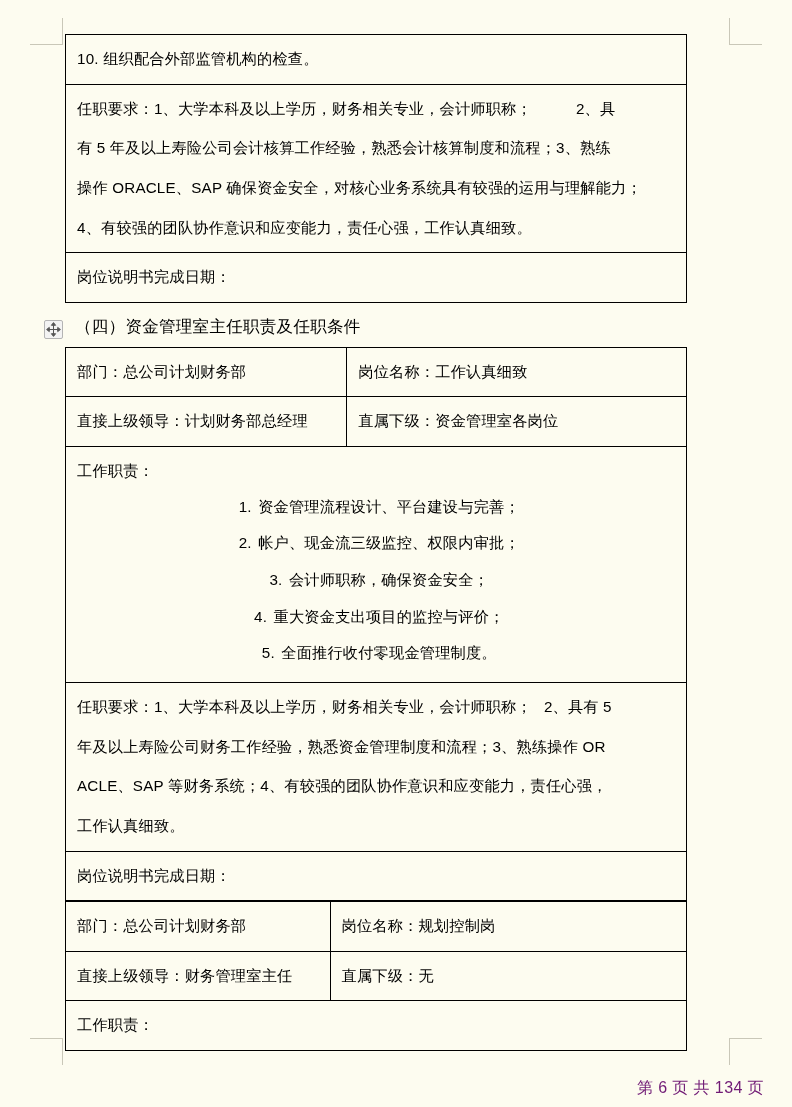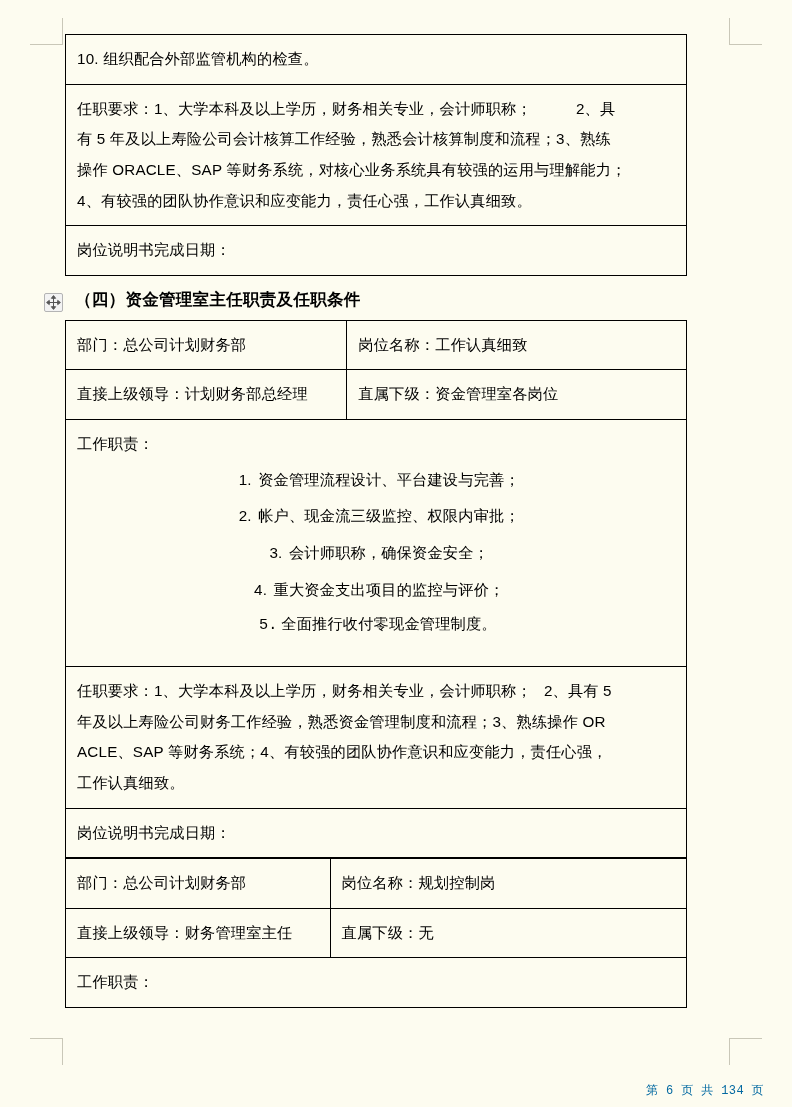--- a/index.html
+++ b/index.html
@@ -53,39 +53,39 @@
     line-height: 1.95;
     letter-spacing: 0.2px;
   }
   td.tall { line-height: 2.28; }
 
   .para {
     margin: 0;
     text-align: justify;
     text-justify: inter-ideograph;
   }
-  .para + .para { margin-top: 1px; }
+  .para + .para { margin-top: 10px; }
 
   .duty-head { margin: 0 0 6px 0; }
   ol.duties {
     margin: 0;
     padding: 0;
     list-style: none;
   }
   ol.duties li {
     margin: 0 0 7px 0;
     padding-left: 0;
     text-align: center;
   }
-  ol.duties li:last-child { margin-bottom: 15px; font-family: Liberation Mono, monospace; }
+  ol.duties li:last-child { margin-bottom: 4px; }
   .num { display: inline-block; min-width: 26px; }
 
   
   .section-heading {
-    font-weight: bold;
+    font-weight: normal;
     font-size: 16.5px;
     margin: 13px 0 9px 10px;
     letter-spacing: 0.3px;
     position: relative;
   }
 
   
   .move-handle {
     position: absolute;
     left: -31px;
@@ -96,24 +96,23 @@
     border: 1px solid #b4b4b4;
     border-radius: 2px;
     box-sizing: border-box;
   }
 
   
   .footer {
     position: absolute;
     right: 28px;
     bottom: 8px;
-    font-size: 12px;
-    color: #0369a1;
+    font-size: 16px;
+    color: #701a75;
     letter-spacing: 0.4px;
-    font-family: Liberation Mono, monospace;
   }
 
   .sp { display: inline-block; width: 44px; }
   .sp-sm { display: inline-block; width: 12px; }
 </style>
 </head>
 <body>
 
 <div class="corner tl"></div>
 <div class="corner tr"></div>
@@ -126,21 +125,21 @@
     <tbody>
         <tr>
       <td colspan="2">
         <p class="para">10. 组织配合外部监管机构的检查。</p>
       </td>
     </tr>
     <tr>
       <td colspan="2" class="tall">
         <p class="para"><span>任职要求：1、大学本科及以上学历，财务相关专业，会计师职称；</span><span class="sp"></span><span>2、具</span></p>
         <p class="para">有 5 年及以上寿险公司会计核算工作经验，熟悉会计核算制度和流程；3、熟练</p>
-        <p class="para">操作 ORACLE、SAP 等财务系统，对核心业务系统具有较强的运用与理解能力；</p>
+        <p class="para">操作 ORACLE、SAP 确保资金安全，对核心业务系统具有较强的运用与理解能力；</p>
         <p class="para">4、有较强的团队协作意识和应变能力，责任心强，工作认真细致。</p>
       </td>
     </tr>
     <tr>
       <td colspan="2">
         <p class="para">岗位说明书完成日期：</p>
       </td>
     </tr>
   </tbody>
     </table>

